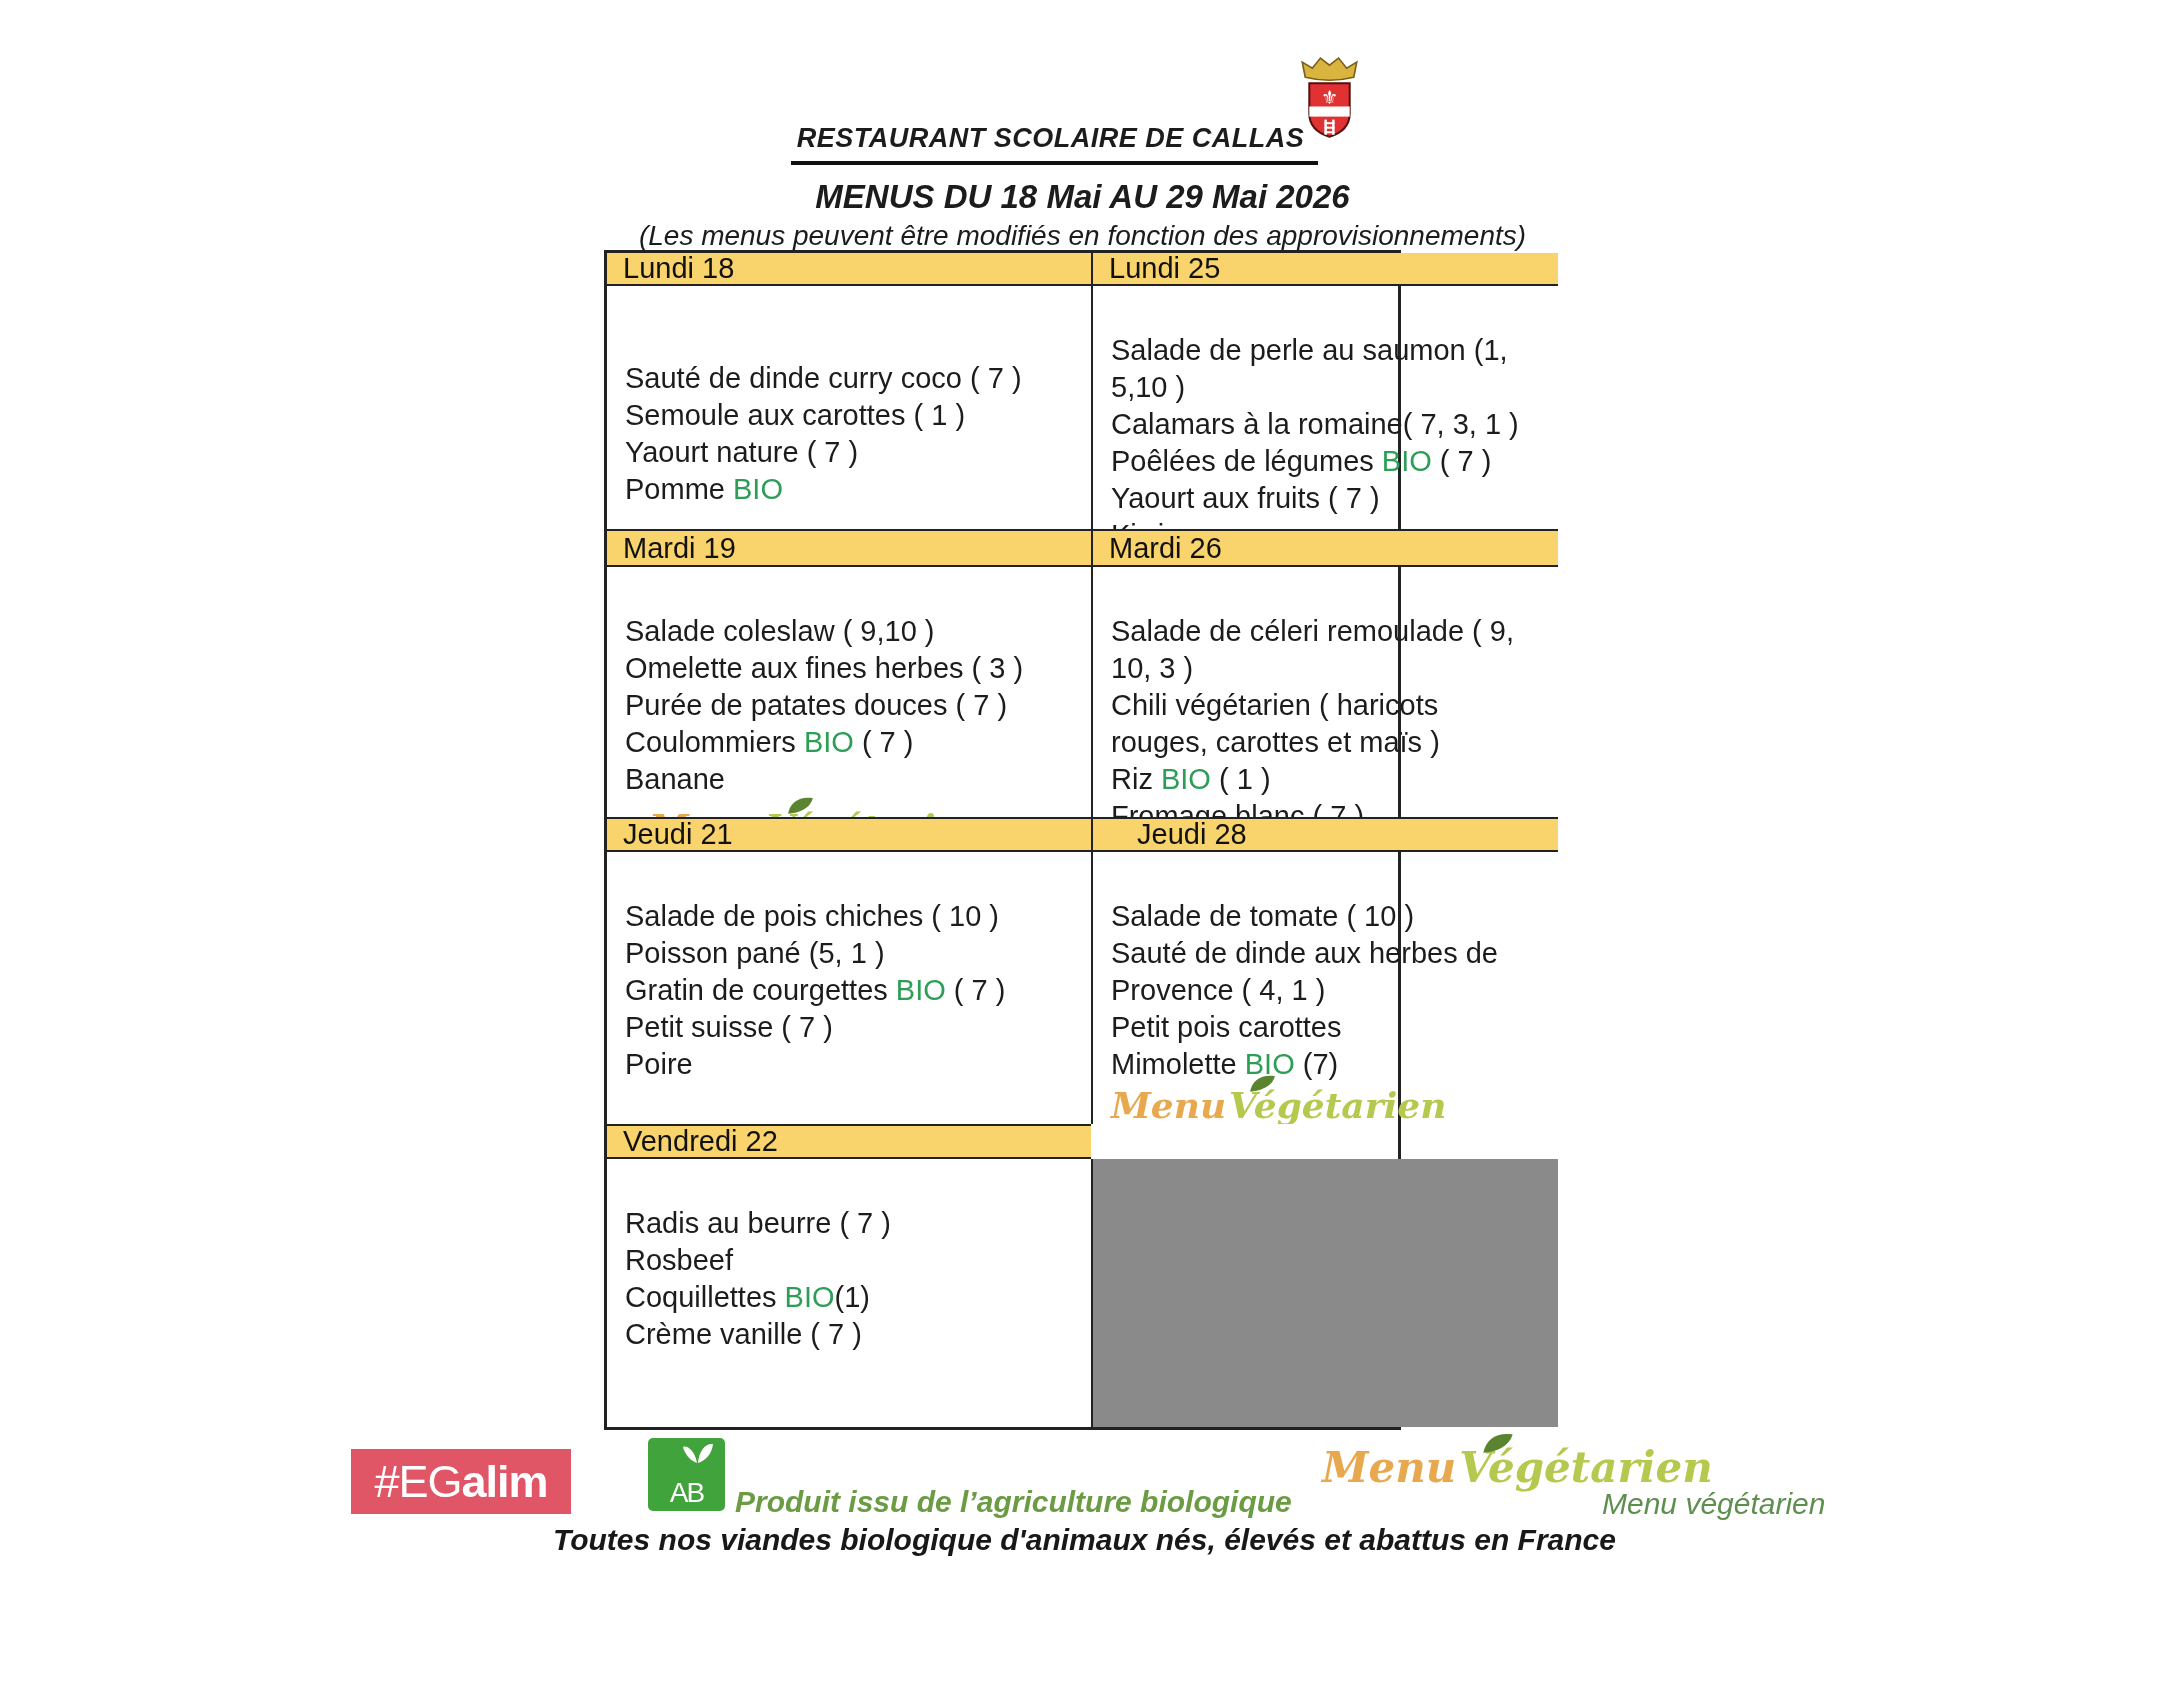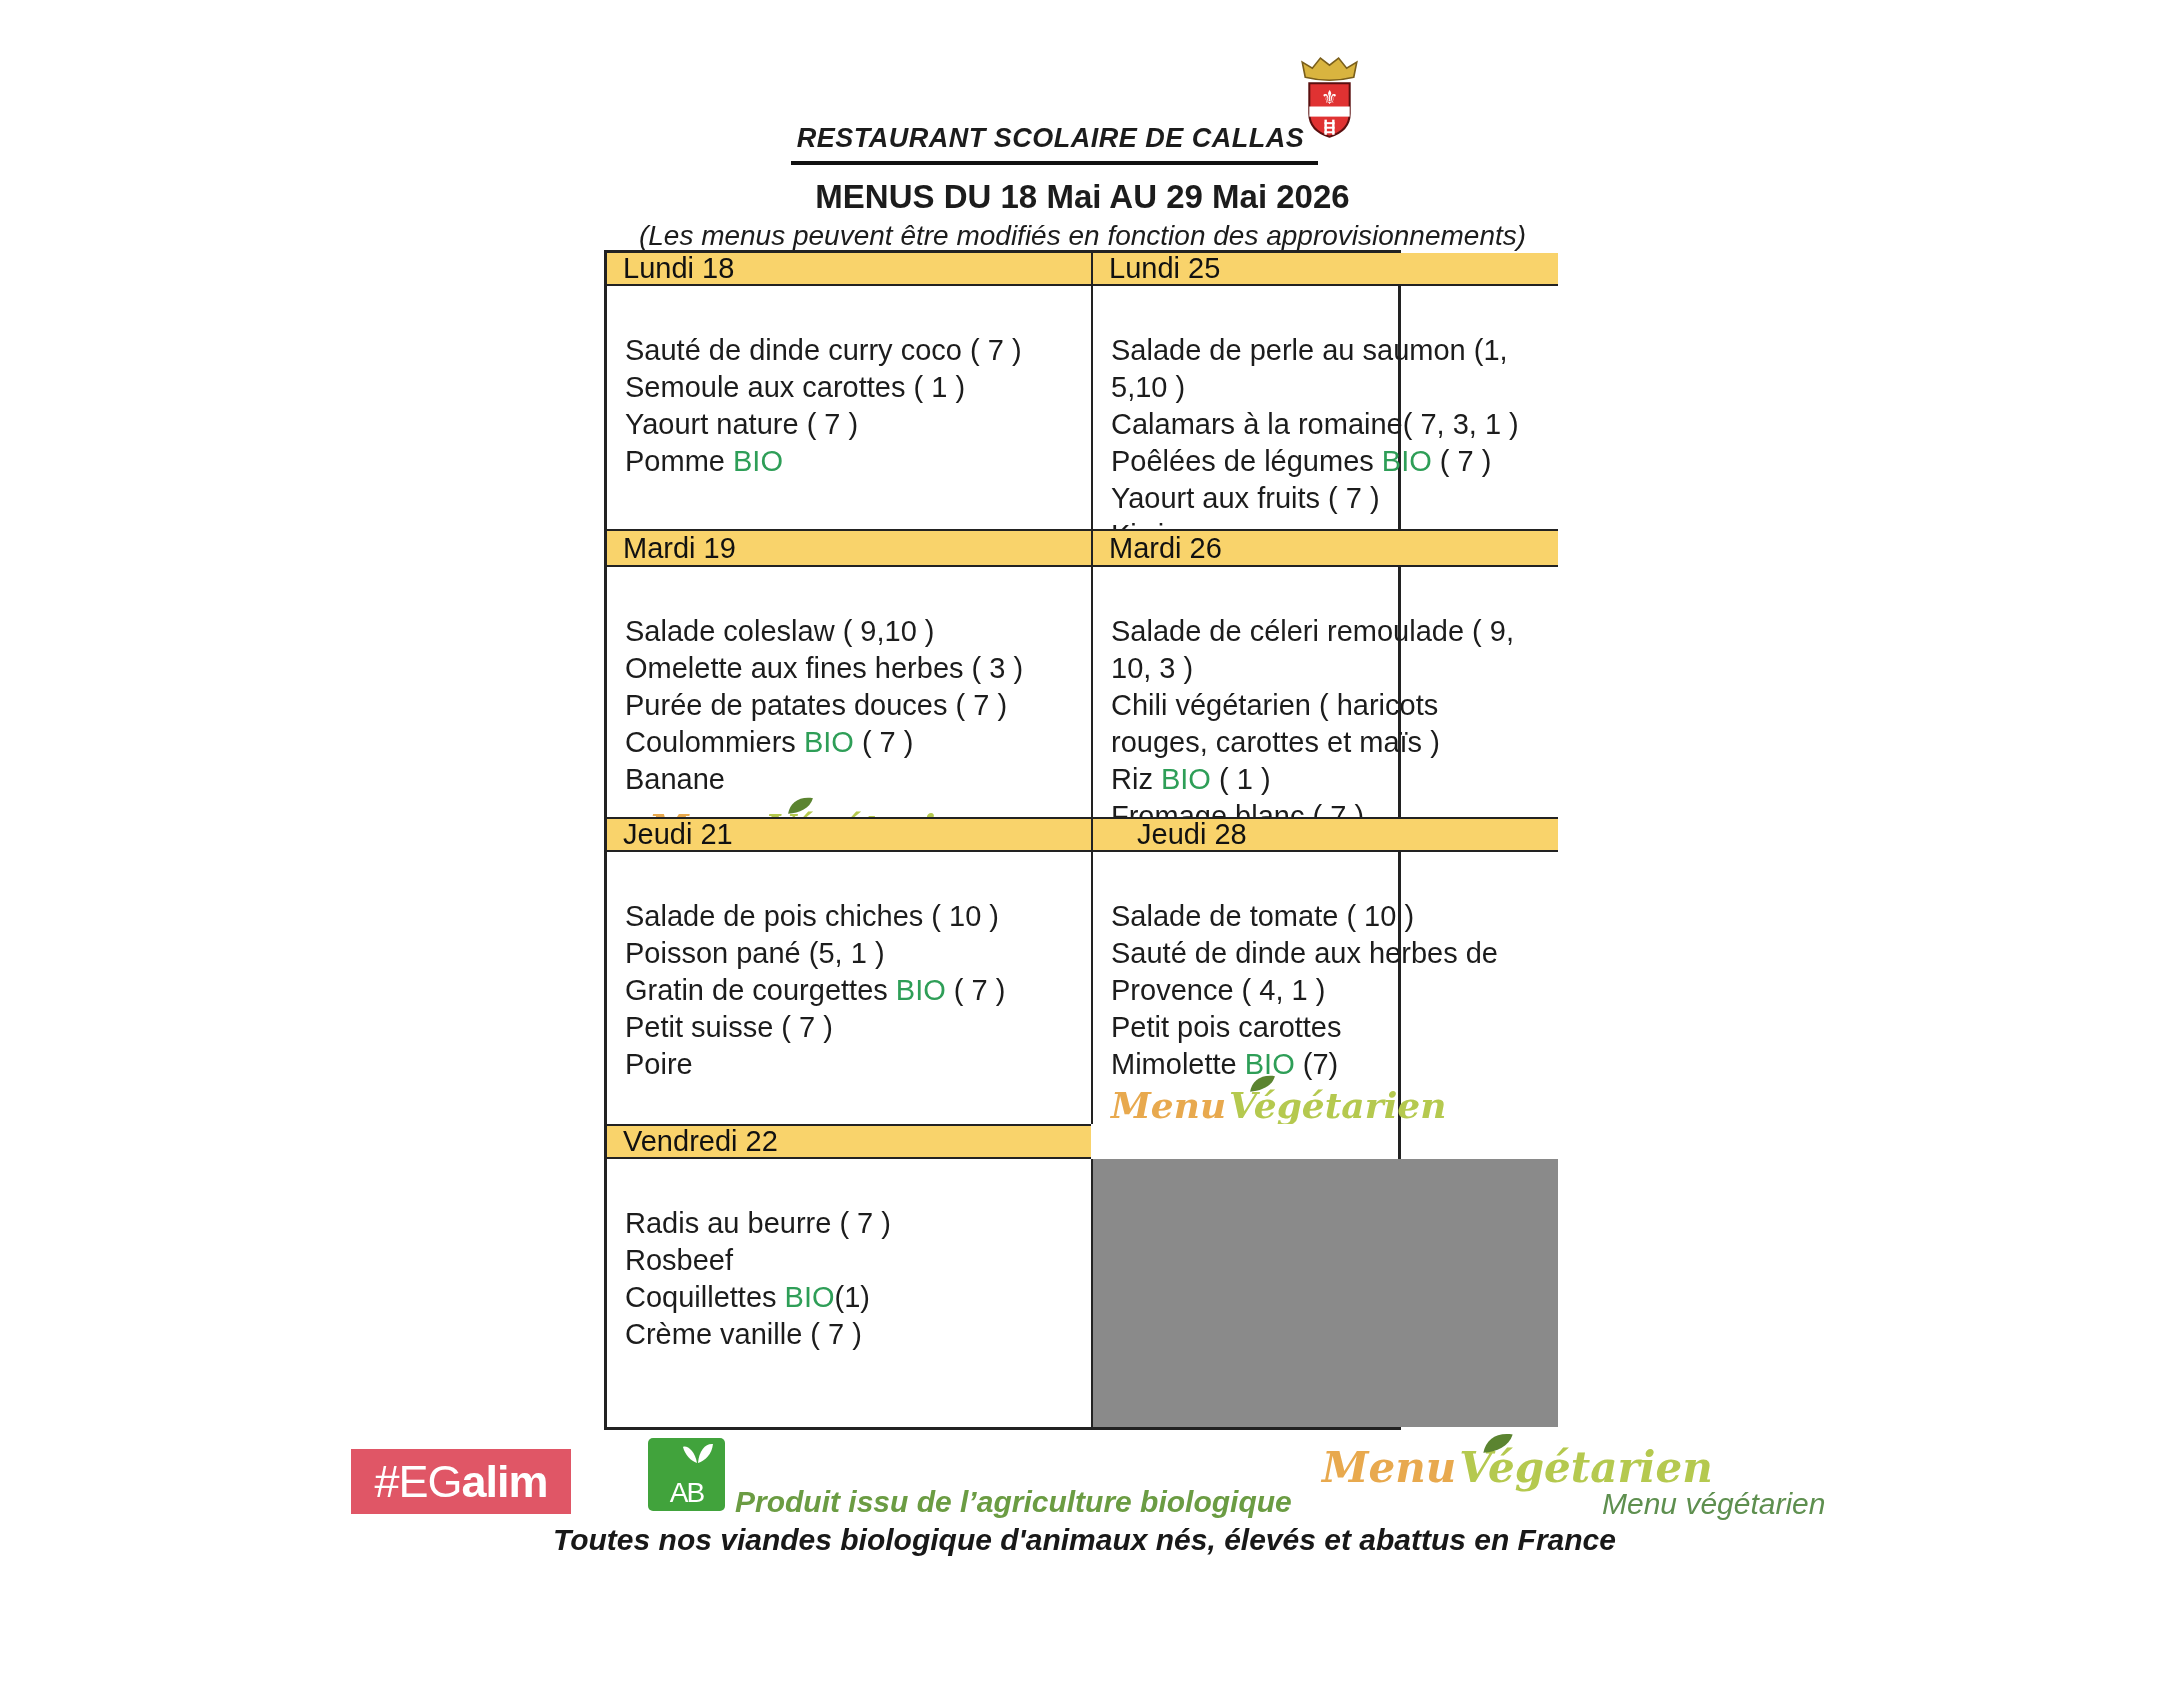--- a/index.html
+++ b/index.html
@@ -12,21 +12,21 @@
 
   
   .school-name-wrap { position:absolute; left:594px; top:123px; width:921px; text-align:center; }
   .school-name {
     display:inline-block; font-size:27px; font-weight:bold; font-style:italic;
     letter-spacing:0.5px; padding:0 14px 7px 6px; border-bottom:4px solid #111;
   }
   .crest { position:absolute; left:1297px; top:53px; width:65px; height:105px; }
   .doc-title {
     position:absolute; left:604px; top:178px; width:957px; text-align:center;
-    font-size:33px; font-weight:bold; letter-spacing:0;
+    font-size:33px; font-weight:bold; font-style:italic; letter-spacing:0;
   }
   .doc-subtitle {
     position:absolute; left:604px; top:220px; width:957px; text-align:center;
     font-size:28px; font-style:italic;
   }
 
   
   .menu-table {
     position:absolute; left:604px; top:250px; width:797px;
     border:3px solid #222; background:#fff;
@@ -115,21 +115,21 @@
     </g>
   </svg>
 
   <div class="doc-title">MENUS DU 18 Mai AU 29 Mai 2026</div>
   <div class="doc-subtitle">(Les menus peuvent être modifiés en fonction des approvisionnements)</div>
 
   <div class="menu-table" style="grid-template-rows: 33px 243px 38px 250px 35px 272px 35px 268px;">
       <div class="day-header row0" style="grid-area: 1 / 1;">
         <span>Lundi 18</span>
       </div>
-      <div class="day-cell" style="grid-area: 2 / 1;">
+      <div class="day-cell" style="grid-area: 2 / 1; margin-top: 28px;">
         <div class="menu-item"><span>Sauté de dinde curry coco ( 7 )</span></div>
         <div class="menu-item"><span>Semoule aux carottes ( 1 )</span></div>
         <div class="menu-item"><span>Yaourt nature ( 7 )</span></div>
         <div class="menu-item"><span>Pomme </span><span class="bio">BIO</span></div>
       </div>
       <div class="day-header" style="grid-area: 3 / 1;">
         <span>Mardi 19</span>
       </div>
       <div class="day-cell" style="grid-area: 4 / 1;">
         <div class="menu-item"><span>Salade coleslaw ( 9,10 )</span></div>

